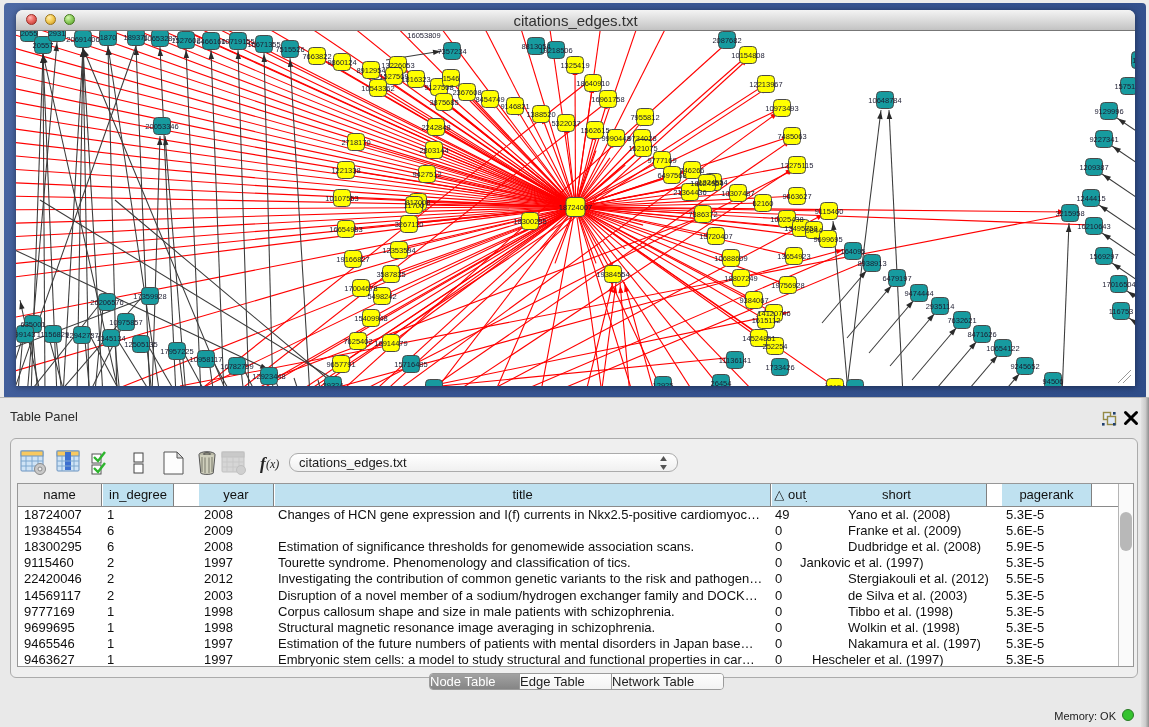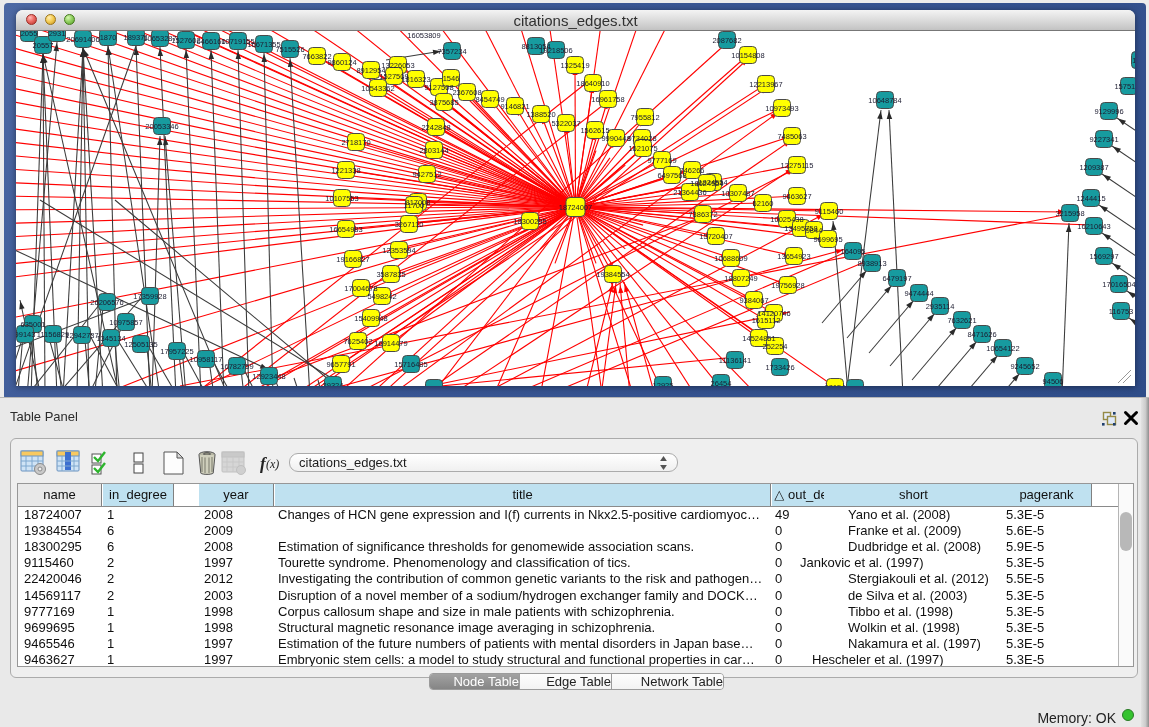--- a/index.html
+++ b/index.html
@@ -9,23 +9,23 @@
 .tl{position:absolute;top:4px;width:11px;height:11px;border-radius:50%}
 #tpanel{position:absolute;left:0;top:397px;width:1149px;height:330px;background:#e9e9e9;border-top:1px solid #b6b6b6}
 #tptitle{position:absolute;left:10px;top:409px;font-size:13px;color:#2c2c2c}
 #container{position:absolute;left:10px;top:438px;width:1128px;height:240px;background:#efefef;border:1px solid #ababab;border-radius:6px}
 #combo{position:absolute;left:289px;top:453px;width:389px;height:19px;border:1px solid #ababab;border-radius:9px;background:linear-gradient(#fff,#f0f0f0);font-size:13px;color:#1c1c1c;line-height:18px;padding-left:9px}
 #table{position:absolute;left:17px;top:483px;width:1117px;height:184px;background:#fff;border:1px solid #979797;overflow:hidden;font-size:13px}
 .hc{position:absolute;top:0;height:22px;border-right:1px solid #808080;text-align:center;line-height:22px;color:#111;background:#bfe1f0}
 .row{position:absolute;height:16px;width:1100px;color:#0f0f0f}
 .row span{position:absolute;white-space:nowrap;font-size:13px;line-height:16px}
 #tabs{position:absolute;left:429px;top:673px;height:17px;border:1px solid #9b9b9b;border-radius:4px;overflow:hidden;font-size:13px;display:flex}
-#tabs div{line-height:16px;text-align:right;background:linear-gradient(#fdfdfd,#f3f3f3);color:#222;border-right:1px solid #9b9b9b}
+#tabs div{line-height:16px;text-align:left;background:linear-gradient(#fdfdfd,#f3f3f3);color:#222;border-right:1px solid #9b9b9b}
 #tabs div.sel{background:linear-gradient(#a2a2a2,#858585);color:#fff}
-#mem{position:absolute;right:33px;top:710px;font-size:14px;color:#222}
+#mem{position:absolute;right:33px;top:710px;font-size:11px;color:#222}
 #memdot{position:absolute;right:15px;top:709px;width:12px;height:12px;border-radius:50%;background:#35c32f;border:1px solid #2a7a26}
 #rstrip{position:absolute;right:0;top:398px;width:8px;height:329px;background:linear-gradient(90deg,#e2e2e2,#cccccc 55%,#8e8e8e 100%)}
 </style></head><body>
 <div id="frame"></div>
 <div id="win">
  <div id="titlebar">
   <div id="title">citations_edges.txt</div>
   <div class="tl" style="left:10px;background:radial-gradient(circle at 35% 30%,#ffb9b4,#ec6b65 45%,#b73229);border:1px solid #9d2b24"></div>
   <div class="tl" style="left:29px;background:radial-gradient(circle at 35% 30%,#ffeeb6,#f5ce56 45%,#c9931f);border:1px solid #9c7418"></div>
   <div class="tl" style="left:48px;background:radial-gradient(circle at 35% 30%,#d7f8b1,#93d163 45%,#57a027);border:1px solid #45791e"></div>
@@ -784,21 +784,21 @@
 <div id="combo">citations_edges.txt<svg width="11" height="14" viewBox="0 0 11 14" style="position:absolute;right:8px;top:2px">
       <path d="M5.5 0l3.4 5H2.1z" fill="#555"></path>
       <path d="M5.5 14l3.4-5H2.1z" fill="#555"></path>
     </svg></div>
 <div id="table">
  <div class="hc" style="left:0;width:84px;background:#e9e9e9">name</div>
  <div class="hc" style="left:85px;width:71px">in_degree</div>
  <div class="hc" style="left:181px;width:75px">year</div>
  <div class="hc" style="left:257px;width:496px">title</div>
  <div class="hc" style="left:754px;width:72px">△ out_de…</div>
- <div class="hc" style="left:806px;width:180px">short</div>
+ <div class="hc" style="left:789px;width:180px">short</div>
  <div class="hc" style="left:984px;width:90px">pagerank</div>
  <div class="hc" style="left:1075px;width:25px;border-right:none;background:#fff"></div>
  <div style="position:absolute;left:0;top:22px;width:1100px;height:1px;background:#8a8a8a"></div>
  <div style="position:absolute;left:1100px;top:0;width:16px;height:183px;background:#fafafa;border-left:1px solid #b5b5b5"></div>
  <div style="position:absolute;left:1102px;top:28px;width:12px;height:39px;background:#b8b8b8;border-radius:6px"></div>
 <div class="row" style="top:23.0px">
       <span style="left:6px">18724007</span>
       <span style="left:89px">1</span>
       <span style="left:186px">2008</span>
       <span style="left:260px">Changes of HCN gene expression and I(f) currents in Nkx2.5-positive cardiomyoc…</span>

